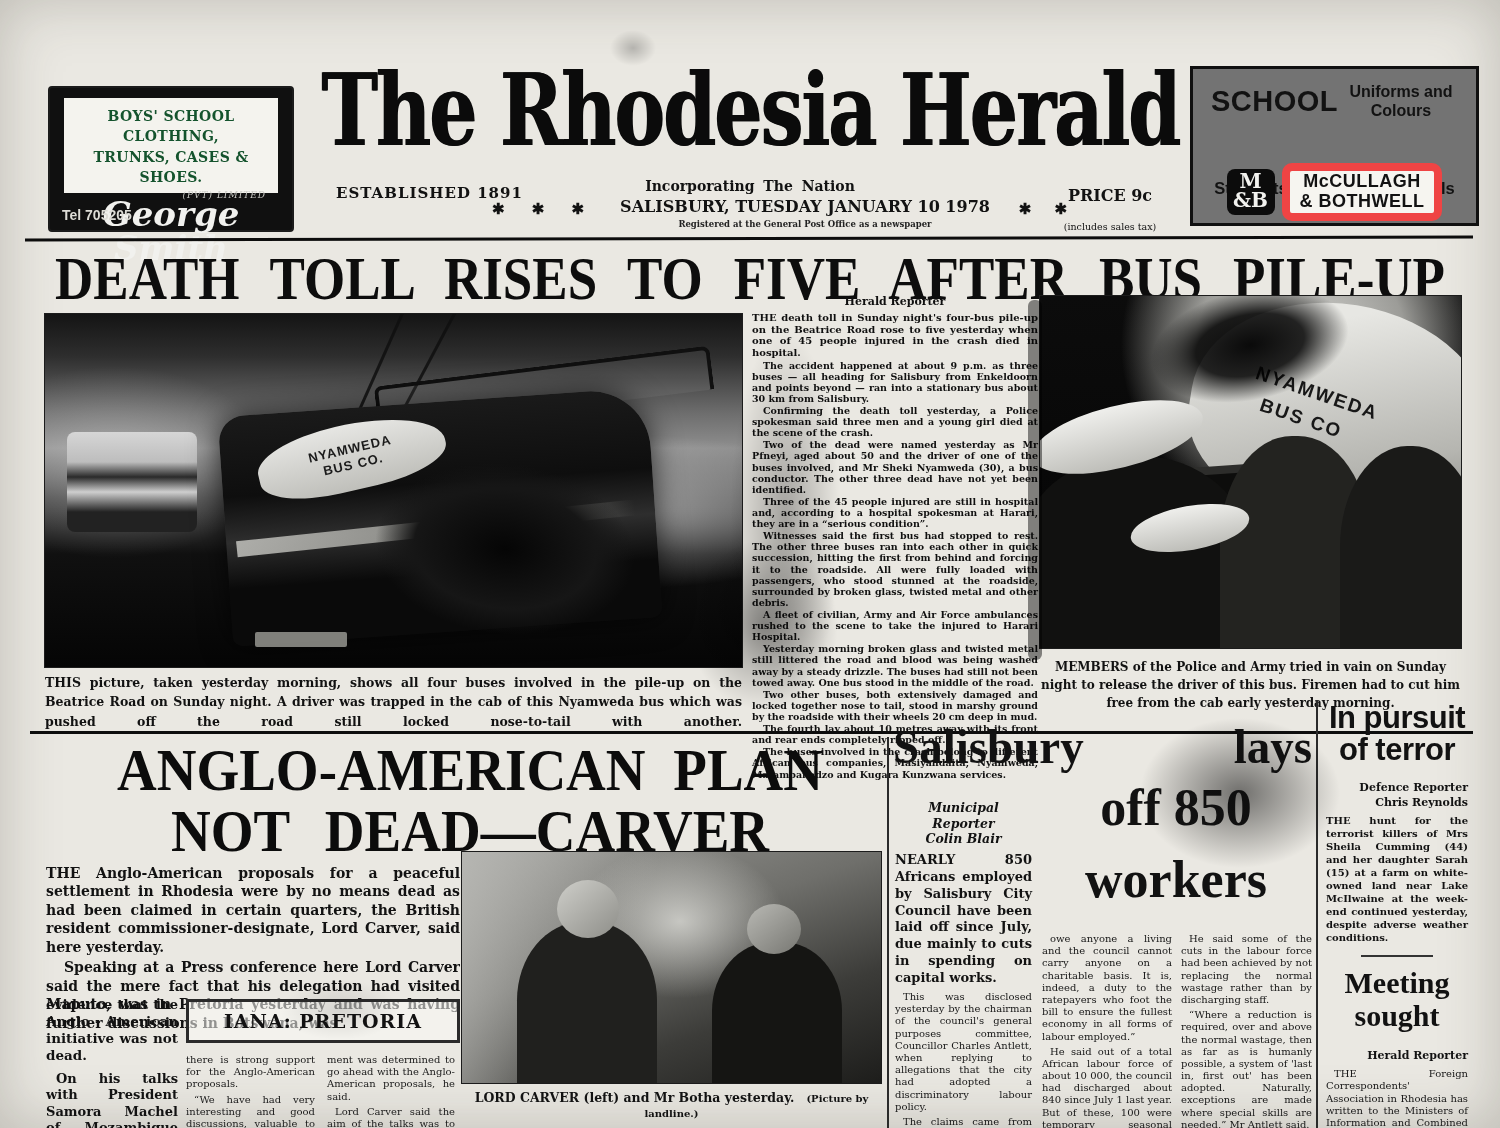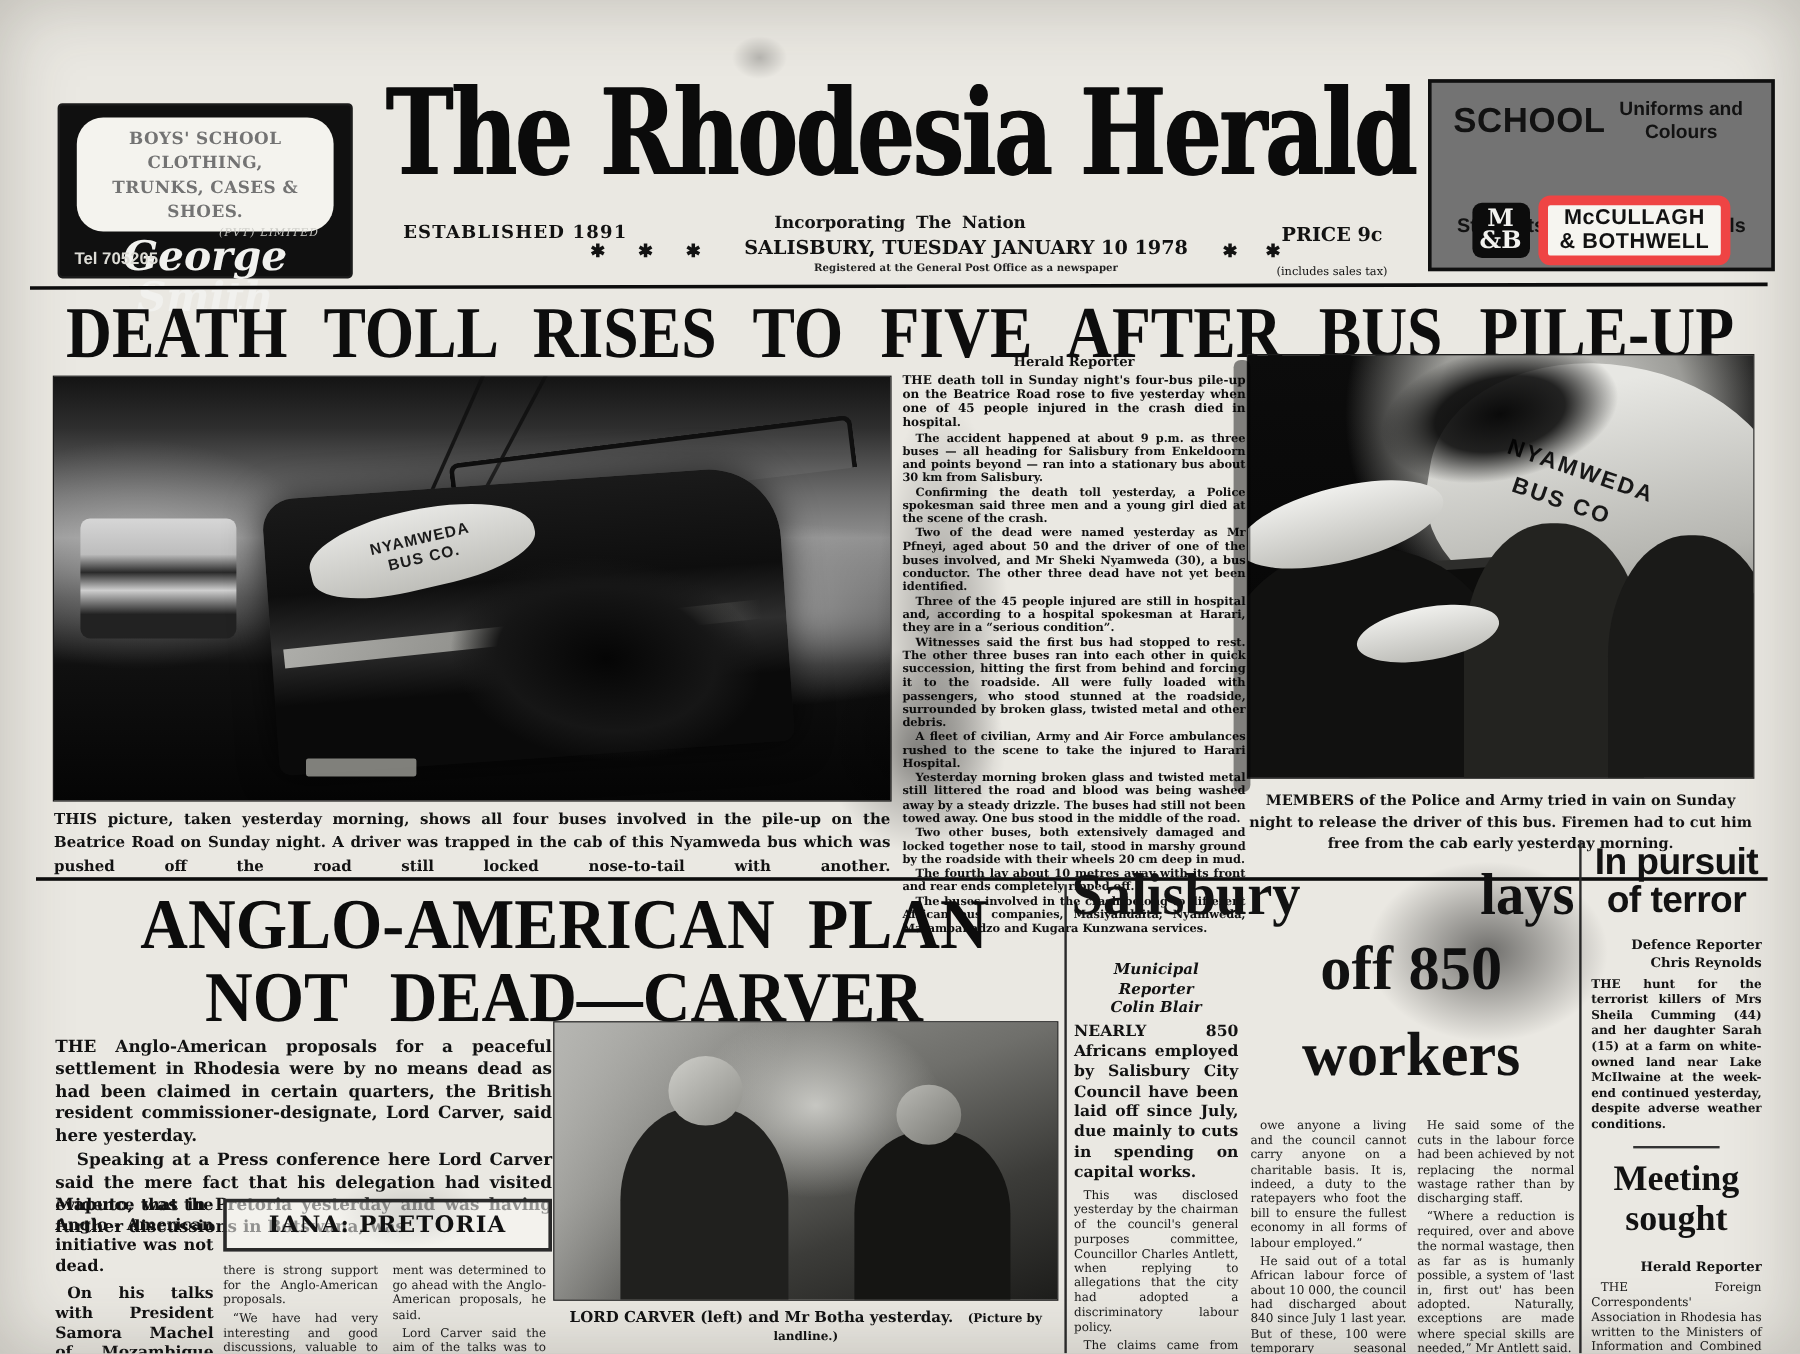--- a/index.html
+++ b/index.html
@@ -4,21 +4,21 @@
 <style>
   html,body{margin:0;padding:0;background:#cfcdc8;}
   .page{position:relative;width:1500px;height:1128px;background:#eae8e2;overflow:hidden;
         box-shadow:inset 0 0 60px rgba(60,55,45,.25);color:#121212;}
   .abs{position:absolute;}
   .jl{text-align:justify;text-align-last:justify;}
 
   
   .ad-left{left:48px;top:86px;width:242px;height:142px;background:#101010;border:2px solid #1b1b1b;border-radius:4px;}
   .ad-left-label{margin:10px 14px 4px;background:#f4f3ee;padding:8px 2px 6px;text-align:center;
-                 font:bold 14px/1.45 "DejaVu Serif",serif;letter-spacing:.4px;color:#737373;border-radius:22px;}
+                 font:bold 14px/1.45 "DejaVu Serif",serif;letter-spacing:.4px;color:#14532d;}
   .gs-script{text-align:center;color:#f1f1ee;font:bold italic 34px/1 "DejaVu Serif",serif;margin-top:3px;}
   .gs-sub{position:absolute;right:26px;bottom:30px;color:#c9c9c4;font:italic 9px "DejaVu Serif",serif;letter-spacing:1px;}
   .gs-tel{position:absolute;left:12px;bottom:7px;color:#dddcd6;font:bold 14px "Liberation Sans",sans-serif;}
 
   .masthead{left:320px;top:62px;width:860px;text-align:center;
             font:bold 76px/1 "DejaVu Serif",serif;letter-spacing:-2px;color:#0b0b0b;
             transform:scaleY(1.3);transform-origin:top center;text-shadow:1px 0 0 #0b0b0b;}
   .incorporating{left:320px;top:178px;width:860px;text-align:center;font:bold 14px "DejaVu Serif",serif;word-spacing:4px;}
   .established{left:336px;top:184px;font:bold 15px "DejaVu Serif",serif;letter-spacing:1px;}
   .stars-l{left:488px;top:200px;width:100px;font:bold 15px "DejaVu Serif",serif;word-spacing:22px;text-align:center;}

